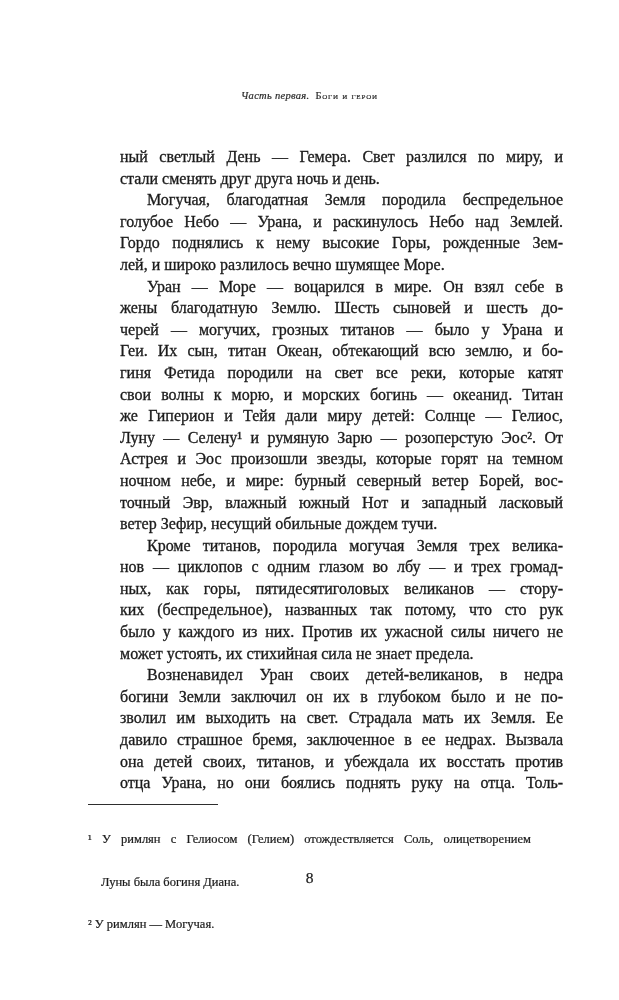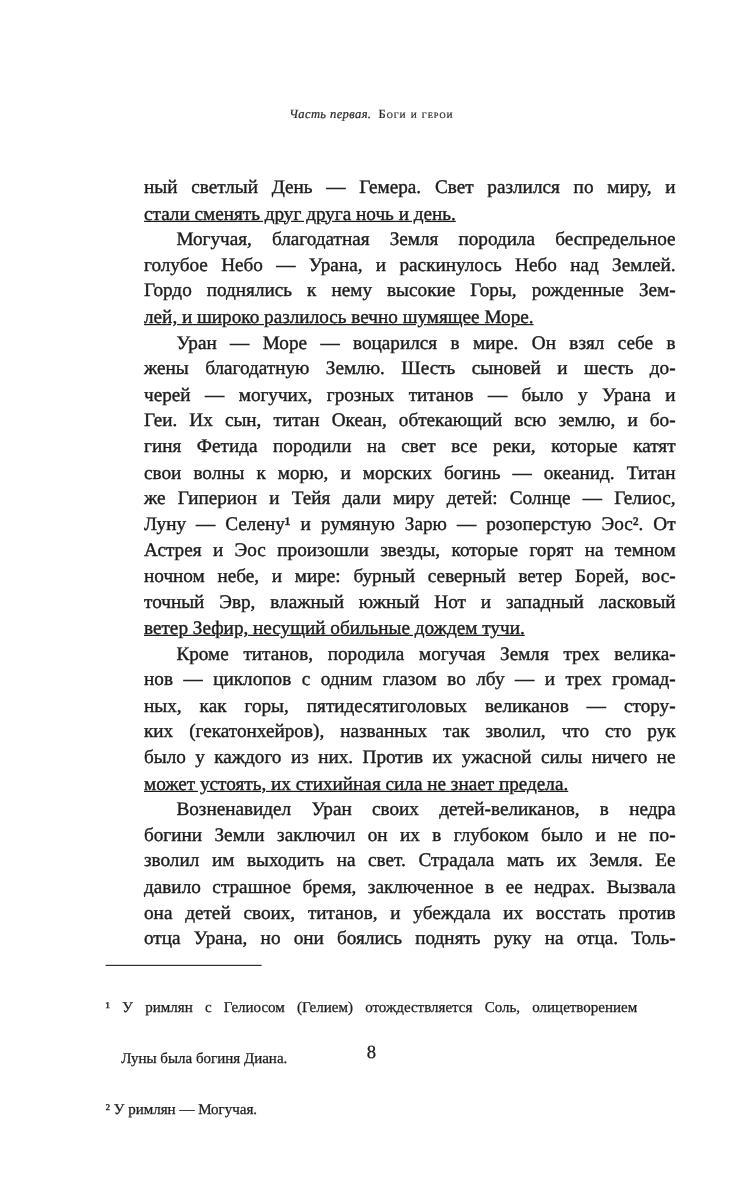--- a/index.html
+++ b/index.html
@@ -26,21 +26,21 @@
 
   .body-text {
     position: absolute; left: 88px; top: 146px; width: 443px;
     font-size: 16px;
     line-height: 21.6px;
     margin-left: 32px;
     -webkit-text-stroke: 0.32px currentColor;
   }
   .line { text-align: justify; text-align-last: justify; }
   .line.first { text-indent: 27px; }
-  .line.end { text-align-last: left; text-decoration: underline; }
+  .line.end { text-align-last: left; }
 
   .footnotes {
     position: absolute; left: 88px; top: 804px; width: 443px;
     font-size: 12.5px;
     line-height: 15.6px;
     -webkit-text-stroke: 0.22px currentColor;
   }
   .fn-rule {
     width: 130px; height: 0;
     border-top: 1.6px solid #2e2e2e;
@@ -83,21 +83,21 @@
       <div class="line">свои волны к морю, и морских богинь — океанид. Титан</div>
       <div class="line">же Гиперион и Тейя дали миру детей: Солнце — Гелиос,</div>
       <div class="line">Луну — Селену¹ и румяную Зарю — розоперстую Эос². От</div>
       <div class="line">Астрея и Эос произошли звезды, которые горят на темном</div>
       <div class="line">ночном небе, и мире: бурный северный ветер Борей, вос-</div>
       <div class="line">точный Эвр, влажный южный Нот и западный ласковый</div>
       <div class="line end">ветер Зефир, несущий обильные дождем тучи.</div>
       <div class="line first">Кроме титанов, породила могучая Земля трех велика-</div>
       <div class="line">нов — циклопов с одним глазом во лбу — и трех громад-</div>
       <div class="line">ных, как горы, пятидесятиголовых великанов — стору-</div>
-      <div class="line">ких (гекатонхейров), названных так зволил, что сто рук</div>
+      <div class="line">ких (беспредельное), названных так потому, что сто рук</div>
       <div class="line">было у каждого из них. Против их ужасной силы ничего не</div>
       <div class="line end">может устоять, их стихийная сила не знает предела.</div>
       <div class="line first">Возненавидел Уран своих детей-великанов, в недра</div>
       <div class="line">богини Земли заключил он их в глубоком было и не по-</div>
       <div class="line">зволил им выходить на свет. Страдала мать их Земля. Ее</div>
       <div class="line">давило страшное бремя, заключенное в ее недрах. Вызвала</div>
       <div class="line">она детей своих, титанов, и убеждала их восстать против</div>
       <div class="line">отца Урана, но они боялись поднять руку на отца. Толь-</div>
     </div>
 

